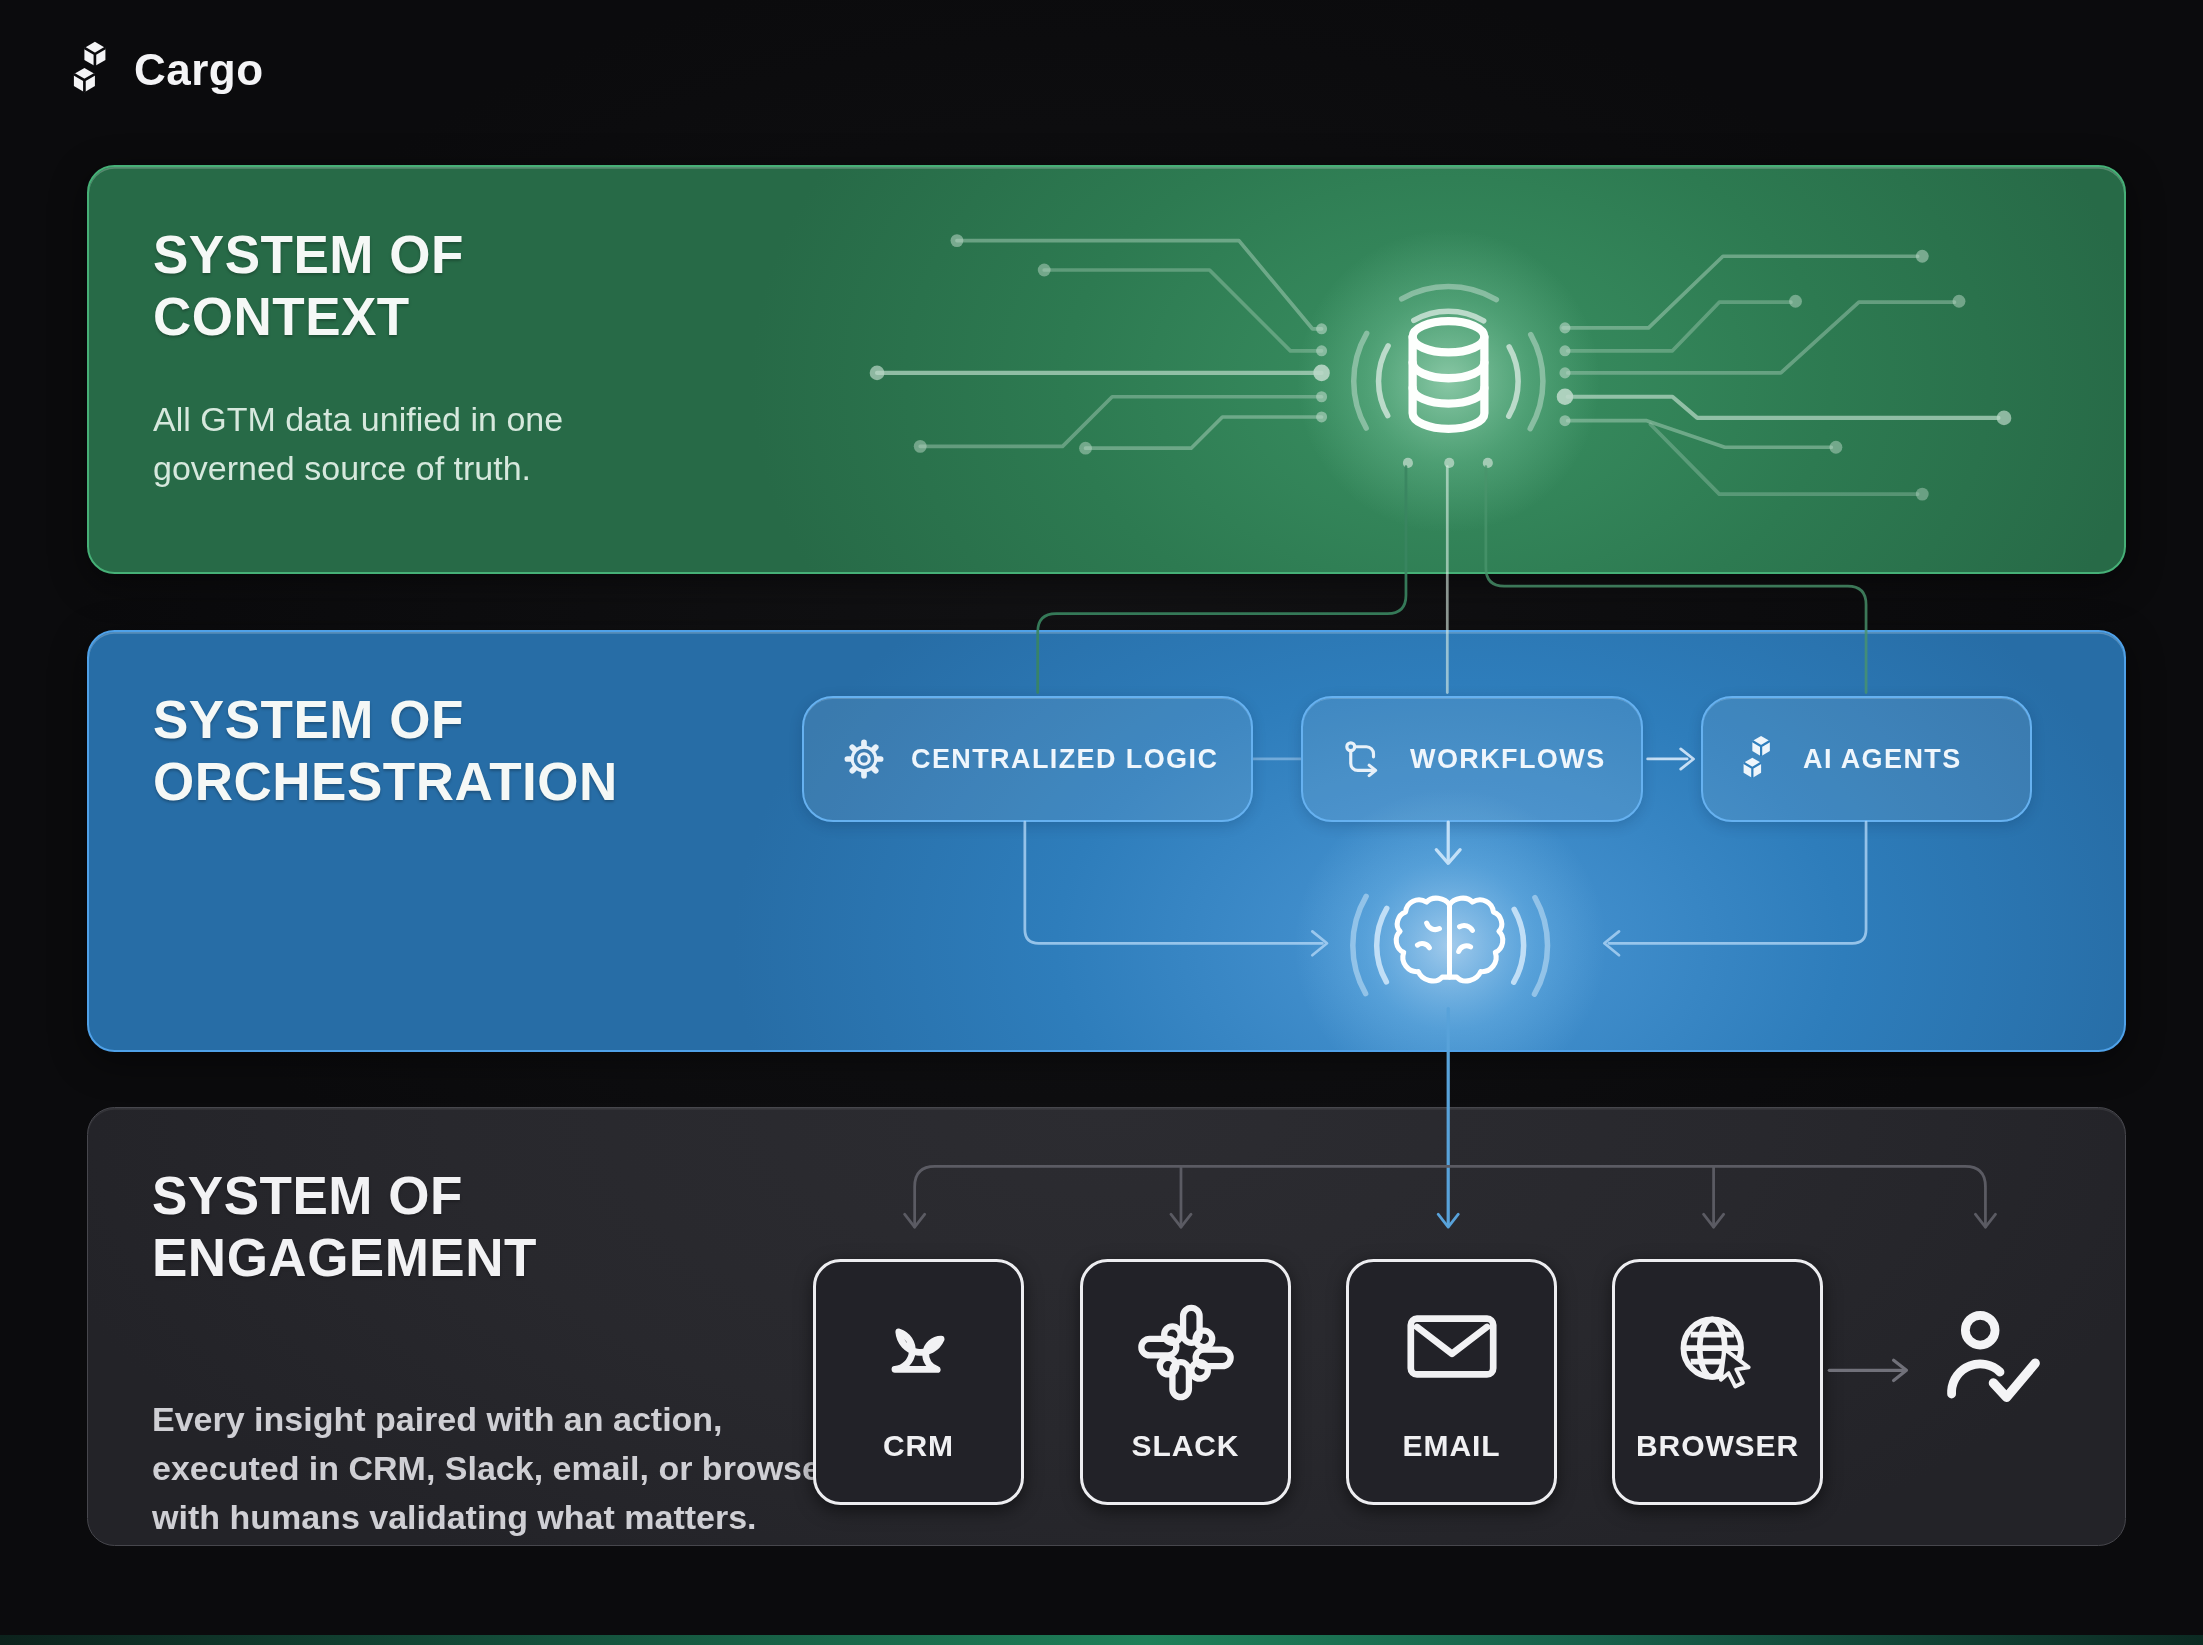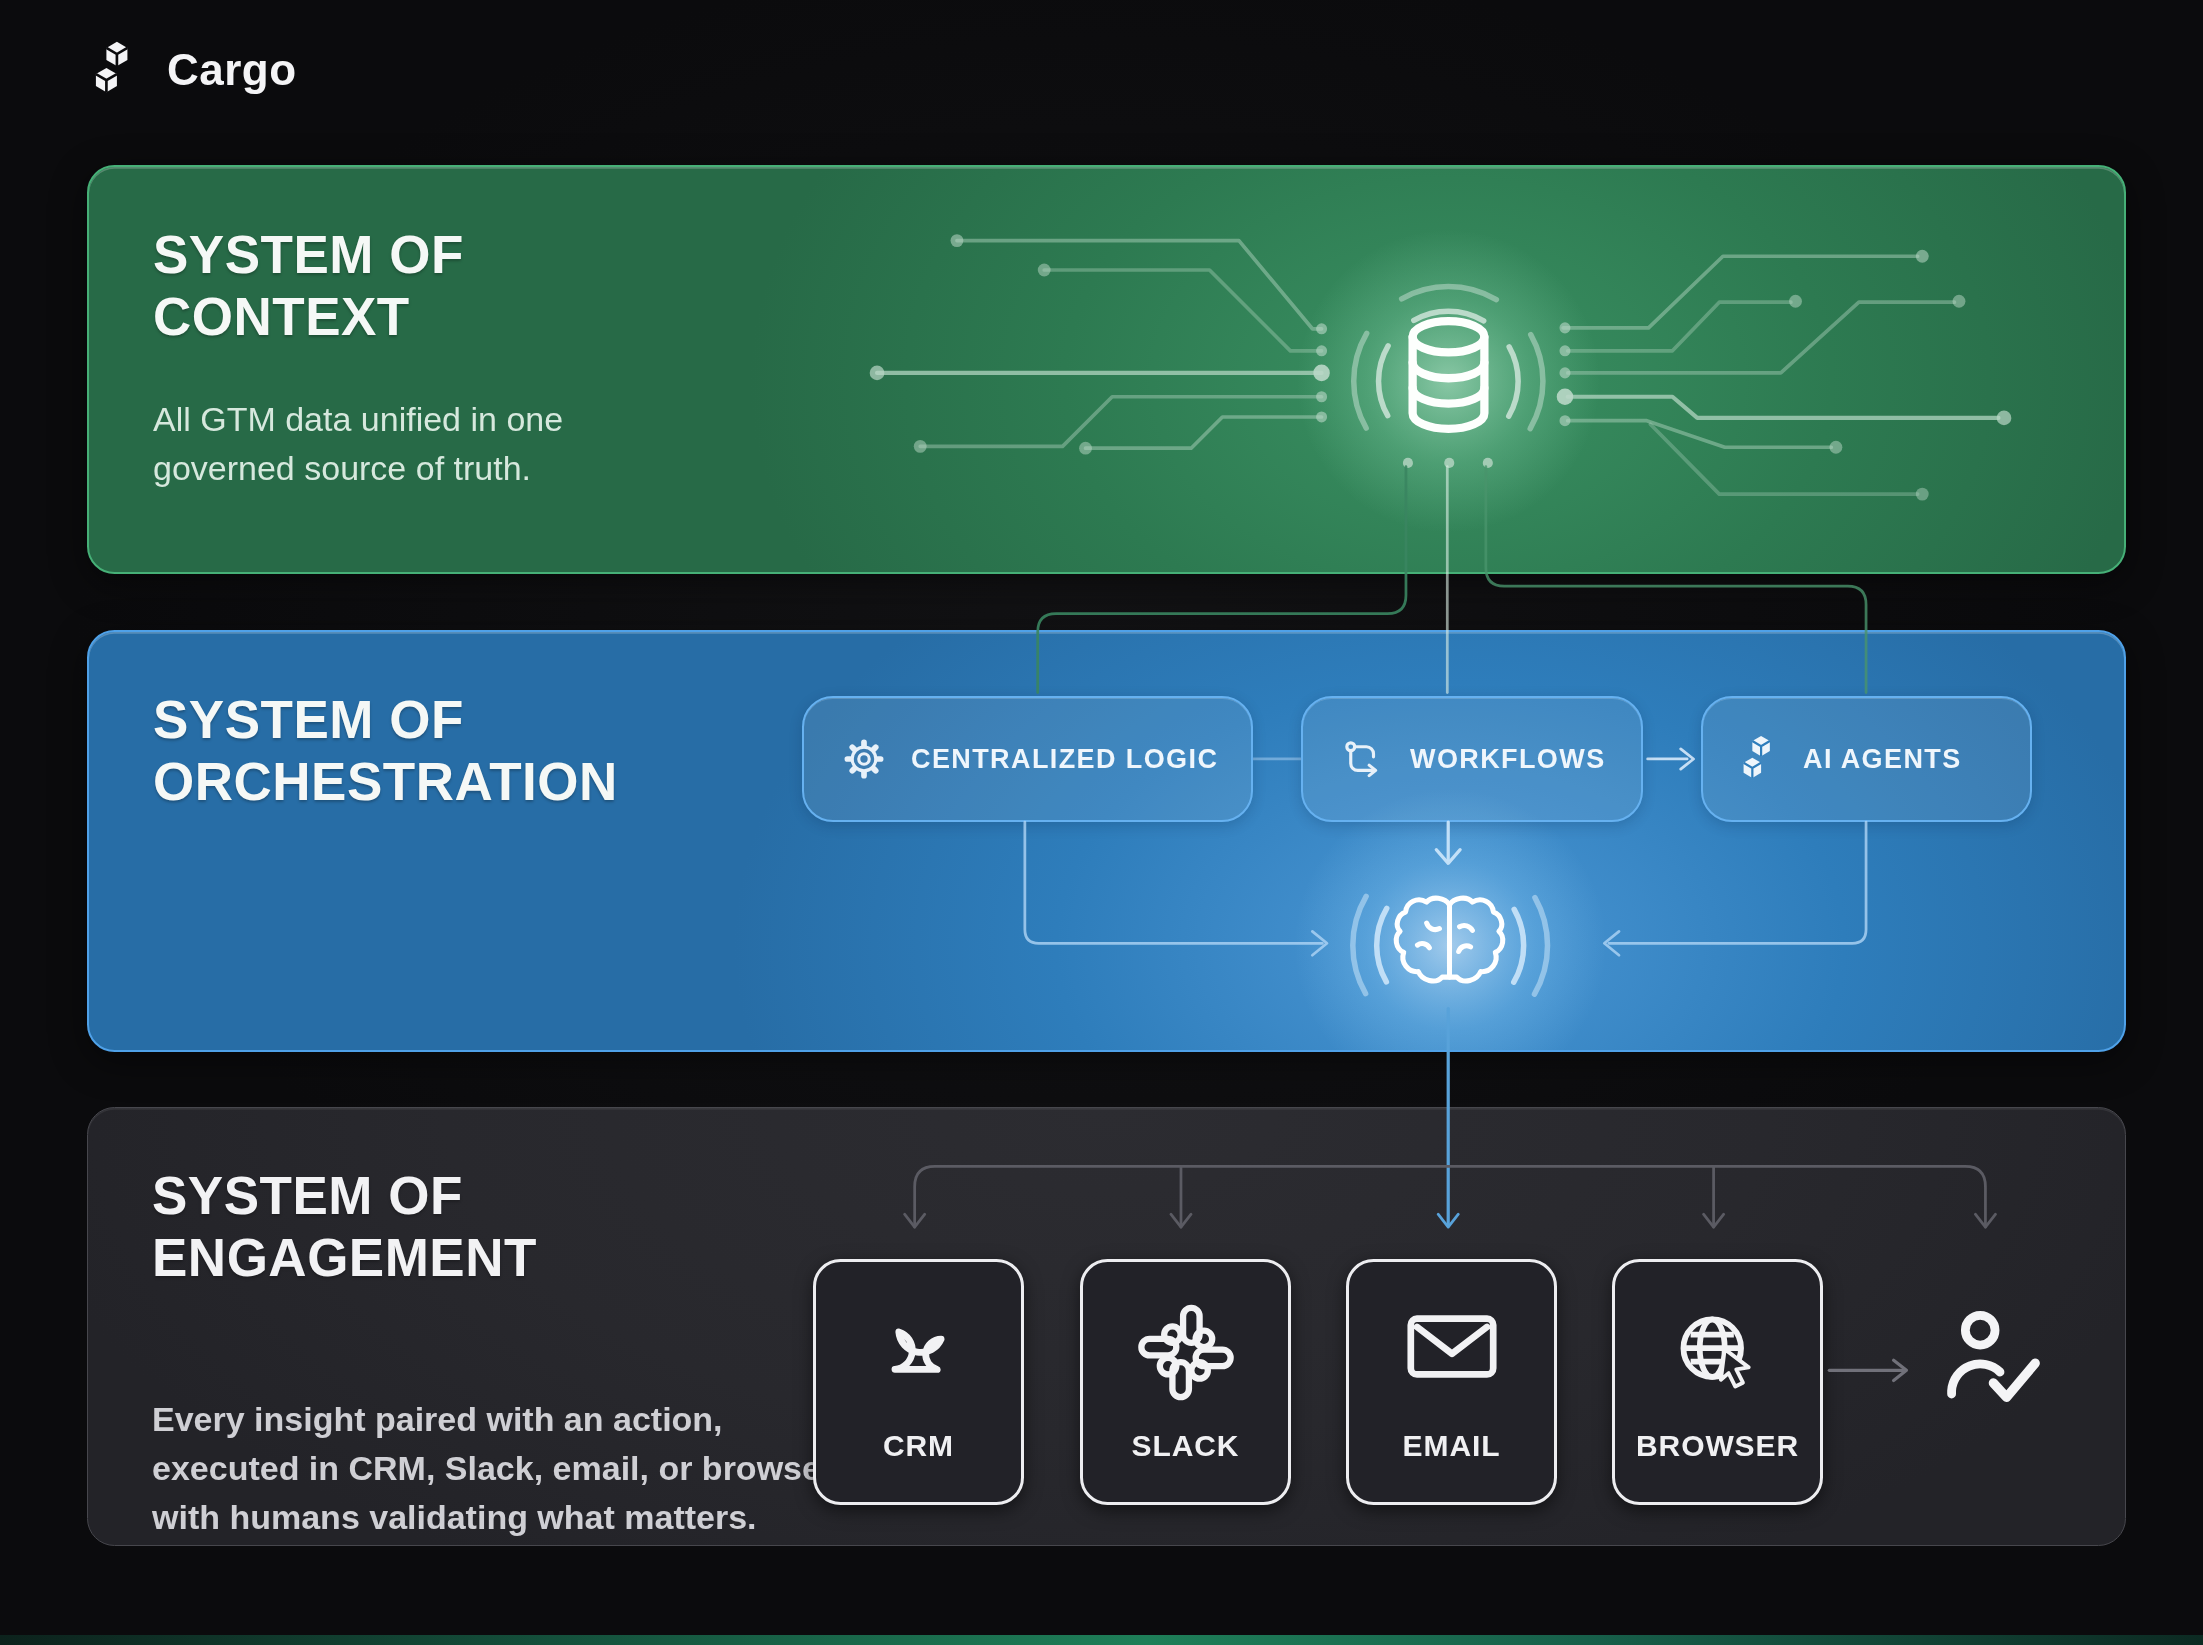--- a/index.html
+++ b/index.html
@@ -6,21 +6,21 @@
   body{
     width:2204px;height:1646px;position:relative;overflow:hidden;
     background:radial-gradient(1469px 1010px at 50% 40%, #131315 0%, #0b0b0d 70%);
     font-family:"Liberation Sans", sans-serif;
     -webkit-font-smoothing:antialiased;
   }
   .abs{position:absolute;}
   .prewrap{white-space:pre-line;}
 
   
-  .brand{left:94px;top:40px;display:flex;align-items:center;gap:31px;}
+  .brand{left:72px;top:40px;display:flex;align-items:center;gap:20px;}
   .brand-name{font-size:44px;font-weight:bold;color:#f4f4f6;letter-spacing:0.5px;}
 
   
   .panel{border-radius:27.5px;box-sizing:border-box;overflow:hidden;}
   .panel-context{
     left:87px;top:165px;width:2039px;height:409px;
     background:radial-gradient(698px 478px at 1359px 214px, #3a9062 0%, #2d7a51 55%, #276a47 100%);
     border:2.8px solid #46b077;
     box-shadow:inset 0 1.8px 0 rgba(255,255,255,.22), 0 9.2px 37px rgba(0,0,0,.45);
   }

